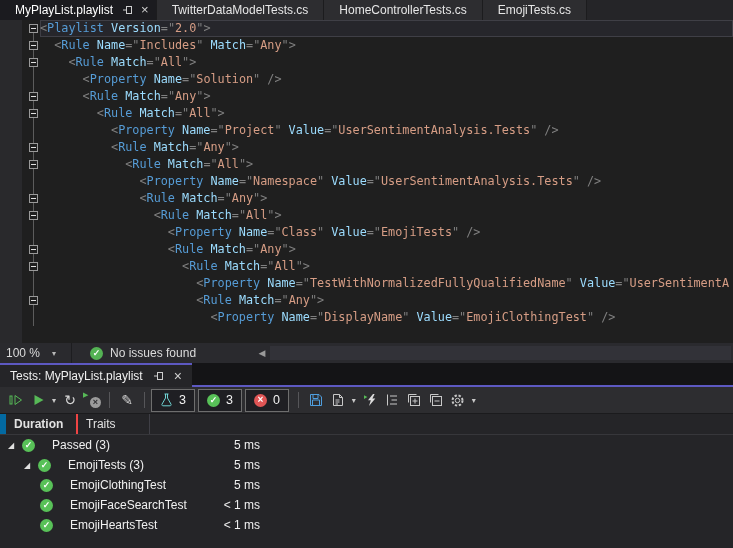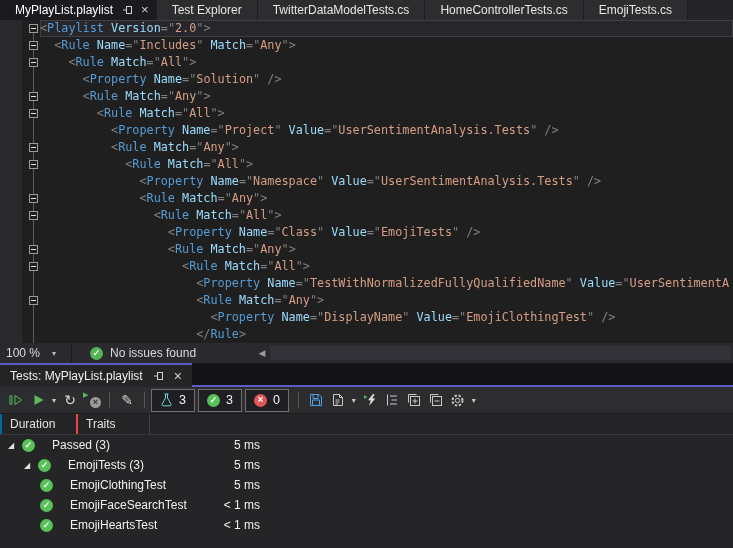--- a/index.html
+++ b/index.html
@@ -67,21 +67,21 @@
   .cancelwrap{position:relative;width:18px;height:16px;}
   .cancelwrap .miniplay{position:absolute;left:0;top:-1px;font-size:7px;color:#57b957;font-style:normal;}
   .cancelwrap .graycirc{position:absolute;right:0;bottom:0;width:11px;height:11px;border-radius:50%;
         background:#9b9b9b;color:#2d2d30;font-size:9px;font-weight:bold;line-height:11px;text-align:center;font-style:normal;}
 
   
   #panel-header{position:absolute;top:414px;left:0;right:0;height:21px;background:#252528;display:flex;
                 align-items:center;font-size:12px;color:#e2e2e2;border-bottom:1px solid #37373b;box-sizing:border-box;}
   .hcell{height:100%;display:flex;align-items:center;box-sizing:border-box;padding-left:8px;}
   .hc-test{width:192px;}
-  .hc-dur{width:76px;border-left:2px solid #0369a1;}
+  .hc-dur{width:76px;border-left:6px solid #0369a1;font-weight:bold;}
   .hc-traits{width:73px;border-left:2px solid #ef4444;}
   .hc-err{flex:1;border-left:1px solid #3f3f46;}
   .hc-sb{width:26px;border-left:1px solid #3f3f46;}
   #test-list{position:absolute;top:435px;left:0;right:0;bottom:0;background:#252528;}
   .trow{height:20px;display:flex;align-items:center;font-size:12px;color:#f0f0f0;}
   .cell{box-sizing:border-box;}
   .c-test{width:192px;display:flex;align-items:center;overflow:hidden;white-space:nowrap;}
   .c-dur{width:76px;text-align:right;padding-right:8px;}
   .c-traits{width:73px;}
   .c-err{flex:1;}
@@ -97,23 +97,20 @@
       <div class="tab active">
         <span>MyPlayList.playlist</span>
         <span class="pin">
           <svg width="12" height="12" viewBox="0 0 12 12" fill="none" stroke="#cfcfcf">
             <path d="M1 6h3"></path>
             <rect x="4.5" y="2.5" width="5" height="7"></rect>
             <path d="M9.5 2.5v7"></path>
           </svg>
         </span>
         <span class="xclose">×</span>
-      </div>
-      <div class="tab">
-        <span>Test Explorer</span>
       </div>
       <div class="tab">
         <span>TwitterDataModelTests.cs</span>
       </div>
       <div class="tab">
         <span>HomeControllerTests.cs</span>
       </div>
       <div class="tab">
         <span>EmojiTests.cs</span>
       </div>
@@ -133,21 +130,20 @@
         <div class="line"><span class="gutter"><i class="vline"></i><i class="fbox"></i></span><span class="codearea" style="padding-left: 12ch;"><span class="d">&lt;</span><span class="e">Rule</span><span class="a"> Match</span><span class="d">=</span><span class="d">"</span><span class="v">All</span><span class="d">"</span><span class="d">&gt;</span></span></div>
         <div class="line"><span class="gutter"><i class="vline"></i></span><span class="codearea" style="padding-left: 14ch;"><span class="d">&lt;</span><span class="e">Property</span><span class="a"> Name</span><span class="d">=</span><span class="d">"</span><span class="v">Namespace</span><span class="d">"</span><span class="a"> Value</span><span class="d">=</span><span class="d">"</span><span class="v">UserSentimentAnalysis.Tests</span><span class="d">"</span><span class="a"> </span><span class="d">/&gt;</span></span></div>
         <div class="line"><span class="gutter"><i class="vline"></i><i class="fbox"></i></span><span class="codearea" style="padding-left: 14ch;"><span class="d">&lt;</span><span class="e">Rule</span><span class="a"> Match</span><span class="d">=</span><span class="d">"</span><span class="v">Any</span><span class="d">"</span><span class="d">&gt;</span></span></div>
         <div class="line"><span class="gutter"><i class="vline"></i><i class="fbox"></i></span><span class="codearea" style="padding-left: 16ch;"><span class="d">&lt;</span><span class="e">Rule</span><span class="a"> Match</span><span class="d">=</span><span class="d">"</span><span class="v">All</span><span class="d">"</span><span class="d">&gt;</span></span></div>
         <div class="line"><span class="gutter"><i class="vline"></i></span><span class="codearea" style="padding-left: 18ch;"><span class="d">&lt;</span><span class="e">Property</span><span class="a"> Name</span><span class="d">=</span><span class="d">"</span><span class="v">Class</span><span class="d">"</span><span class="a"> Value</span><span class="d">=</span><span class="d">"</span><span class="v">EmojiTests</span><span class="d">"</span><span class="a"> </span><span class="d">/&gt;</span></span></div>
         <div class="line"><span class="gutter"><i class="vline"></i><i class="fbox"></i></span><span class="codearea" style="padding-left: 18ch;"><span class="d">&lt;</span><span class="e">Rule</span><span class="a"> Match</span><span class="d">=</span><span class="d">"</span><span class="v">Any</span><span class="d">"</span><span class="d">&gt;</span></span></div>
         <div class="line"><span class="gutter"><i class="vline"></i><i class="fbox"></i></span><span class="codearea" style="padding-left: 20ch;"><span class="d">&lt;</span><span class="e">Rule</span><span class="a"> Match</span><span class="d">=</span><span class="d">"</span><span class="v">All</span><span class="d">"</span><span class="d">&gt;</span></span></div>
         <div class="line"><span class="gutter"><i class="vline"></i></span><span class="codearea" style="padding-left: 22ch;"><span class="d">&lt;</span><span class="e">Property</span><span class="a"> Name</span><span class="d">=</span><span class="d">"</span><span class="v">TestWithNormalizedFullyQualifiedName</span><span class="d">"</span><span class="a"> Value</span><span class="d">=</span><span class="d">"</span><span class="v">UserSentimentA</span></span></div>
         <div class="line"><span class="gutter"><i class="vline"></i><i class="fbox"></i></span><span class="codearea" style="padding-left: 22ch;"><span class="d">&lt;</span><span class="e">Rule</span><span class="a"> Match</span><span class="d">=</span><span class="d">"</span><span class="v">Any</span><span class="d">"</span><span class="d">&gt;</span></span></div>
         <div class="line"><span class="gutter"><i class="vline"></i></span><span class="codearea" style="padding-left: 24ch;"><span class="d">&lt;</span><span class="e">Property</span><span class="a"> Name</span><span class="d">=</span><span class="d">"</span><span class="v">DisplayName</span><span class="d">"</span><span class="a"> Value</span><span class="d">=</span><span class="d">"</span><span class="v">EmojiClothingTest</span><span class="d">"</span><span class="a"> </span><span class="d">/&gt;</span></span></div>
-        <div class="line"><span class="gutter"><i class="vline"></i></span><span class="codearea" style="padding-left: 22ch;"><span class="d">&lt;/</span><span class="e">Rule</span><span class="d">&gt;</span></span></div>
       </div>
   </div>
 
   <div id="editor-status">
     <div class="zoomctl">
       <span>100 %</span>
       <span class="caret">▾</span>
     </div>
     <div class="health">
       <i class="okdot">✓</i>

